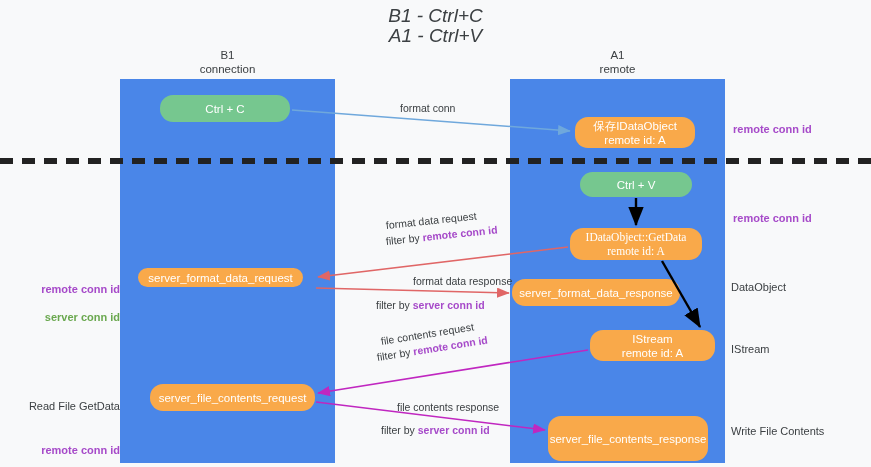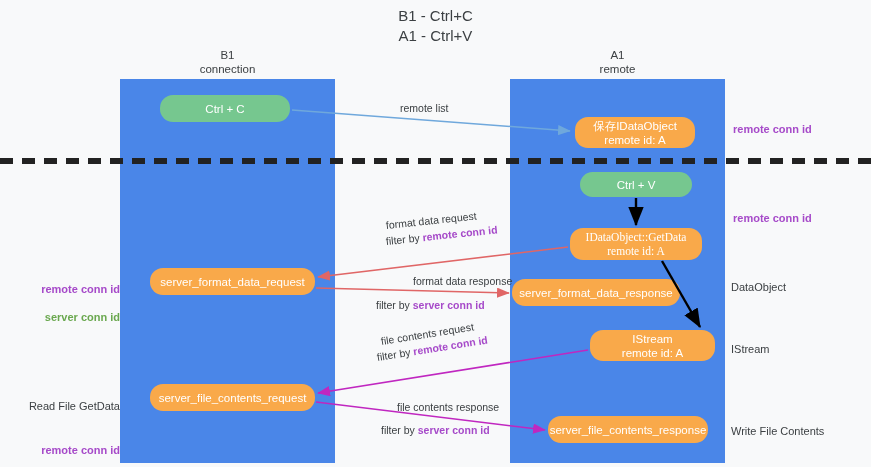--- a/index.html
+++ b/index.html
@@ -11,22 +11,23 @@
   }
   #stage{position:absolute;inset:0;}
   .lane{
     position:absolute;background:#4a86e8;
   }
   #lane-b1{left:120px;top:79px;width:215px;height:384px;}
   #lane-a1{left:510px;top:79px;width:215px;height:384px;}
 
   .title{
     position:absolute;left:0;right:0;top:6px;
-    text-align:center;font-size:15px;color:#3c4043;line-height:20px;
+    text-align:center;font-size:19px;color:#3c4043;line-height:20px;
     white-space:pre-line;
+    font-style:italic;
   }
 
   .lane-head{
     position:absolute;text-align:center;font-size:11.5px;color:#3c4043;
     line-height:14px;white-space:pre-line;width:215px;
   }
   #head-b1{left:120px;top:48px;}
   #head-a1{left:510px;top:48px;}
 
   .node{
@@ -37,25 +38,25 @@
     z-index:4;
     border-radius:13px;
   }
   .green{background:#76c78f;}
   .orange{background:#f9a94a;}
 
   #n-ctrlc{left:160px;top:95px;width:130px;height:27px;}
   #n-ctrlv{left:580px;top:172px;width:112px;height:25px;}
   #n-idataobject{left:575px;top:117px;width:120px;height:31px;}
   #n-getdata{left:570px;top:228px;width:132px;height:32px;font-family:Liberation Serif, serif;}
-  #n-sfdreq{left:150px;top:268px;width:165px;height:27px;}
+  #n-sfdreq{left:138px;top:268px;width:165px;height:19px;}
   #n-sfdresp{left:512px;top:279px;width:168px;height:27px;}
   #n-istream{left:590px;top:330px;width:125px;height:31px;}
   #n-sfcreq{left:150px;top:384px;width:165px;height:27px;text-align:center;}
-  #n-sfcresp{left:548px;top:416px;width:160px;height:27px;}
+  #n-sfcresp{left:548px;top:416px;width:160px;height:45px;}
 
   .side-lbl{
     position:absolute;font-size:11px;line-height:14px;
     color:#3c4043;white-space:pre-line;
   }
   .bold{font-weight:bold;}
   .c-purple{color:#a64ac9;}
   .c-green{color:#6aa84f;}
 
   #sl-1{left:20px;top:268px;text-align:right;width:100px;}
@@ -134,21 +135,21 @@
 remote id: A</div>
   <div class="node orange" id="n-getdata">IDataObject::GetData
 remote id: A</div>
   <div class="node orange" id="n-sfdreq">server_format_data_request</div>
   <div class="node orange" id="n-sfdresp">server_format_data_response</div>
   <div class="node orange" id="n-istream">IStream
 remote id: A</div>
   <div class="node orange" id="n-sfcreq">server_file_contents_request</div>
   <div class="node orange" id="n-sfcresp">server_file_contents_response</div>
 
-  <div class="mid-lbl" style="left:400px;top:101px;">remote list</div>
+  <div class="mid-lbl" style="left:400px;top:101px;">format conn</div>
 
   <div class="mid-lbl" style="left:386px;top:218px;transform:rotate(-6deg);transform-origin:left center;">
     <span>format data request</span>
   </div>
   <div class="mid-lbl" style="left:386px;top:234px;transform:rotate(-6deg);transform-origin:left center;">
     <span>filter by </span><span class="bold c-purple">remote conn id</span>
   </div>
 
   <div class="mid-lbl" style="left:389px;top:274px;margin-left:24px;">format data response</div>
   <div class="mid-lbl" style="left:376px;top:298px;">

